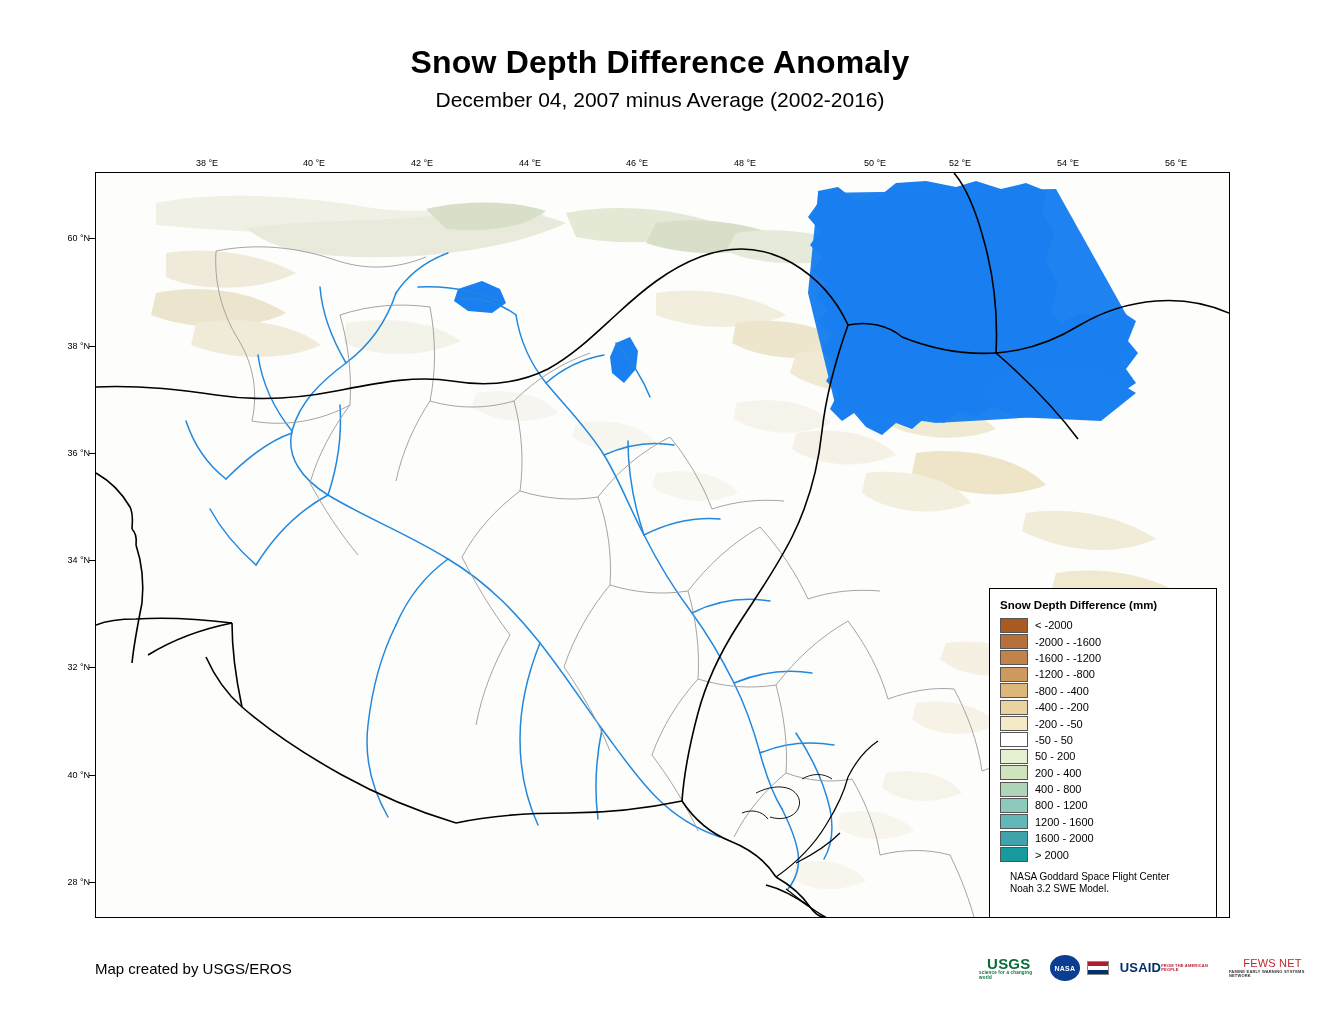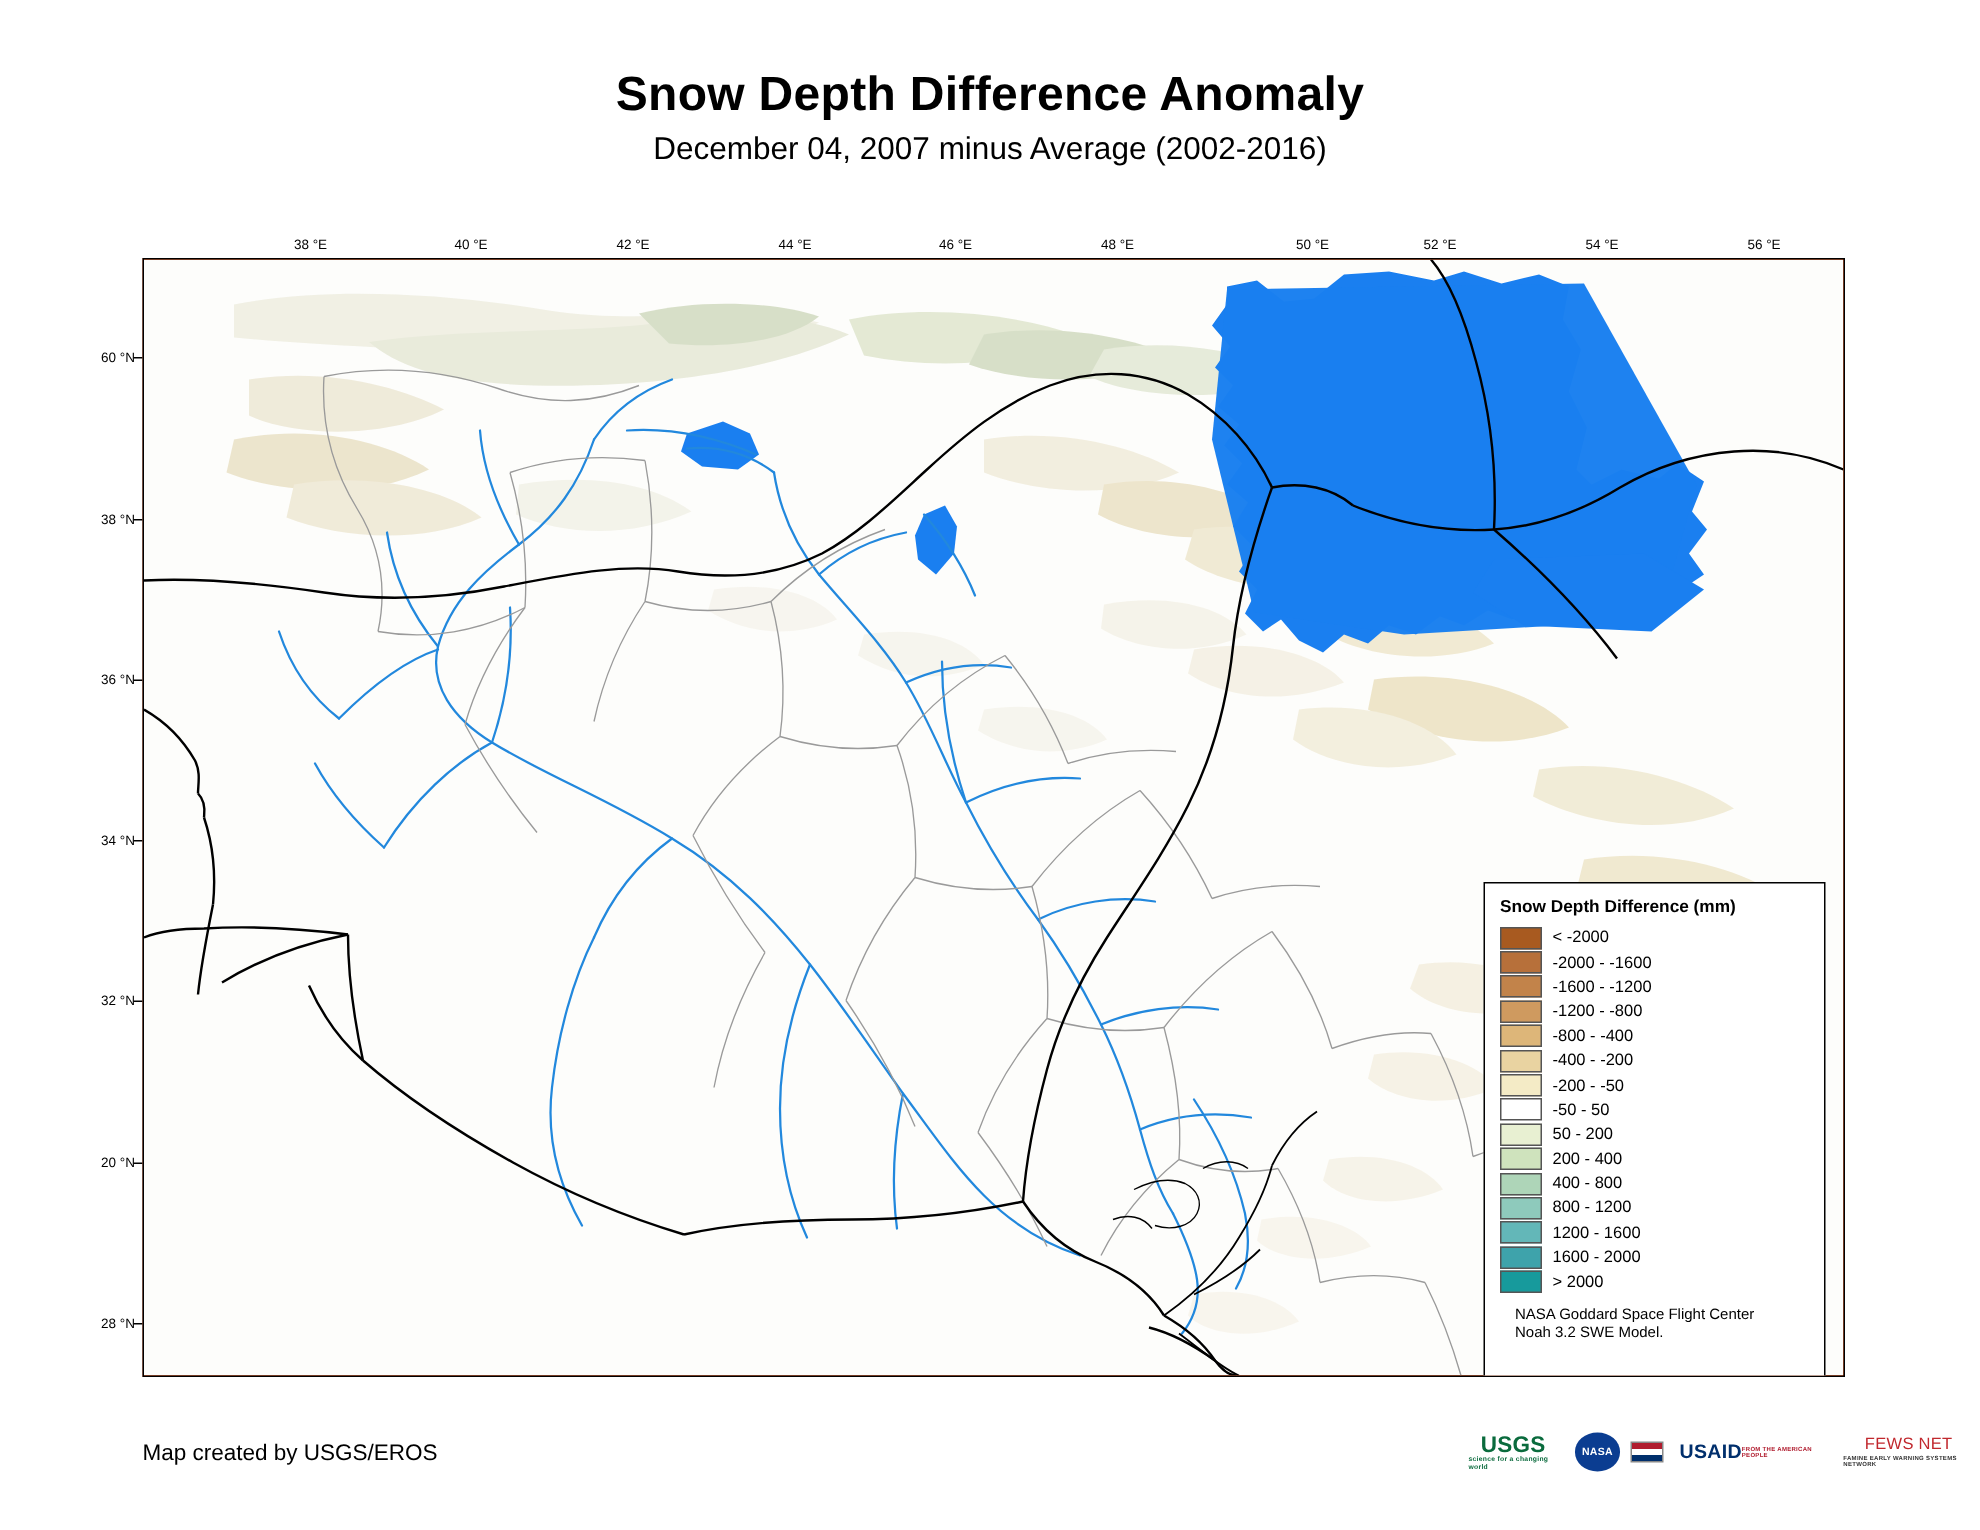--- a/index.html
+++ b/index.html
@@ -14,21 +14,21 @@
     position:absolute;top:44px;left:0;width:1320px;text-align:center;
     font-size:32px;font-weight:bold;color:#000;letter-spacing:0.2px;
   }
   .subtitle{
     position:absolute;top:88px;left:0;width:1320px;text-align:center;
     font-size:21px;color:#000;
   }
   
   .map-frame{
     position:absolute;left:95px;top:172px;width:1133px;height:744px;
-    border:1.5px solid #000;background:#c2410c;overflow:hidden;
+    border:1.5px solid #000;background:#4d7c0f;overflow:hidden;
   }
   .map-canvas{position:absolute;left:0;top:0;width:100%;height:100%;}
   
   .lon-label{
     position:absolute;font-size:9px;color:#000;transform:translateX(-50%);
     top:158px;
   }
   .lat-label{
     position:absolute;font-size:9px;color:#000;transform:translateY(-50%);
     left:60px;text-align:right;width:30px;
@@ -102,21 +102,21 @@
   <div class="tick-v" style="left:1068px"></div>
   <div class="tick-v" style="left:1176px"></div>
 </div>
 
 <div>
   <div class="lat-label" style="top:238px">60 °N</div>
   <div class="lat-label" style="top:346px">38 °N</div>
   <div class="lat-label" style="top:453px">36 °N</div>
   <div class="lat-label" style="top:560px">34 °N</div>
   <div class="lat-label" style="top:667px">32 °N</div>
-  <div class="lat-label" style="top:775px">20 °N</div>
+  <div class="lat-label" style="top:775px">40 °N</div>
   <div class="lat-label" style="top:882px">28 °N</div>
 
   <div class="tick-h" style="top:238px"></div>
   <div class="tick-h" style="top:346px"></div>
   <div class="tick-h" style="top:453px"></div>
   <div class="tick-h" style="top:560px"></div>
   <div class="tick-h" style="top:667px"></div>
   <div class="tick-h" style="top:775px"></div>
   <div class="tick-h" style="top:882px"></div>
 </div>

